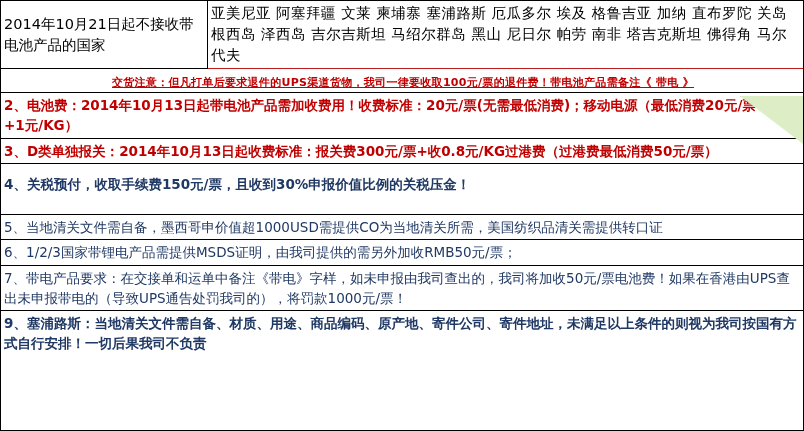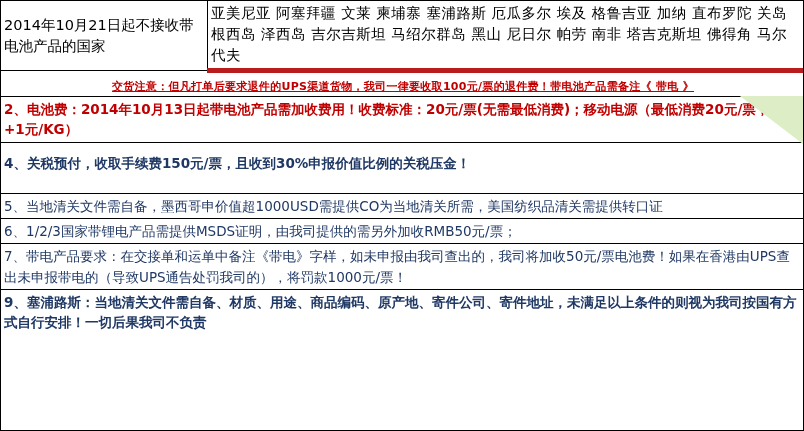--- a/index.html
+++ b/index.html
@@ -32,21 +32,21 @@
   .hdr-left {
     width: 200px;
     border-right: 1px solid #000000;
     border-bottom: 1px solid #000000;
     font-size: 14.5px;
     line-height: 1.45;
     color: #000000;
     padding: 3px 4px;
   }
   .hdr-right {
-    border-bottom: 5px solid #b91c1c;
+    border-bottom: 1px solid #b91c1c;
     font-size: 14.5px;
     line-height: 1.45;
     color: #000000;
     padding: 3px 4px;
     letter-spacing: 0.5px;
   }
   
   .notice-cell {
     border-bottom: 1px solid #000000;
     text-align: center;
@@ -109,20 +109,25 @@
       </td>
     </tr>
 
 
     <tr>
       <td class="item-cell" colspan="2">
         <span class="red-b">2、</span><span class="red-b">电池费：</span><span class="red-b">2014年10月13日起带电池产品需加收费用！收费标准：20元/票(无需最低消费)；移动电源（最低消费20元/票，超过+1元/KG）</span>
       </td>
     </tr>
 
+    <tr>
+      <td class="item-cell" colspan="2">
+        <span class="red-b">3、</span><span class="red-b">D类单独报关：</span><span class="red-b">2014年10月13日起收费标准：报关费300元/票+收0.8元/KG过港费（过港费最低消费50元/票）</span>
+      </td>
+    </tr>
 
     <tr>
       <td class="item-cell tall" colspan="2">
         <span class="blue b">4、</span><span class="blue b">关税预付，收取手续费150元/票，且收到30%申报价值比例的关税压金！</span>
       </td>
     </tr>
 
     <tr>
       <td class="item-cell" colspan="2">
         <span class="blue">5、</span><span class="blue">当地清关文件需自备，墨西哥申价值超1000USD需提供CO为当地清关所需，美国纺织品清关需提供转口证</span>

